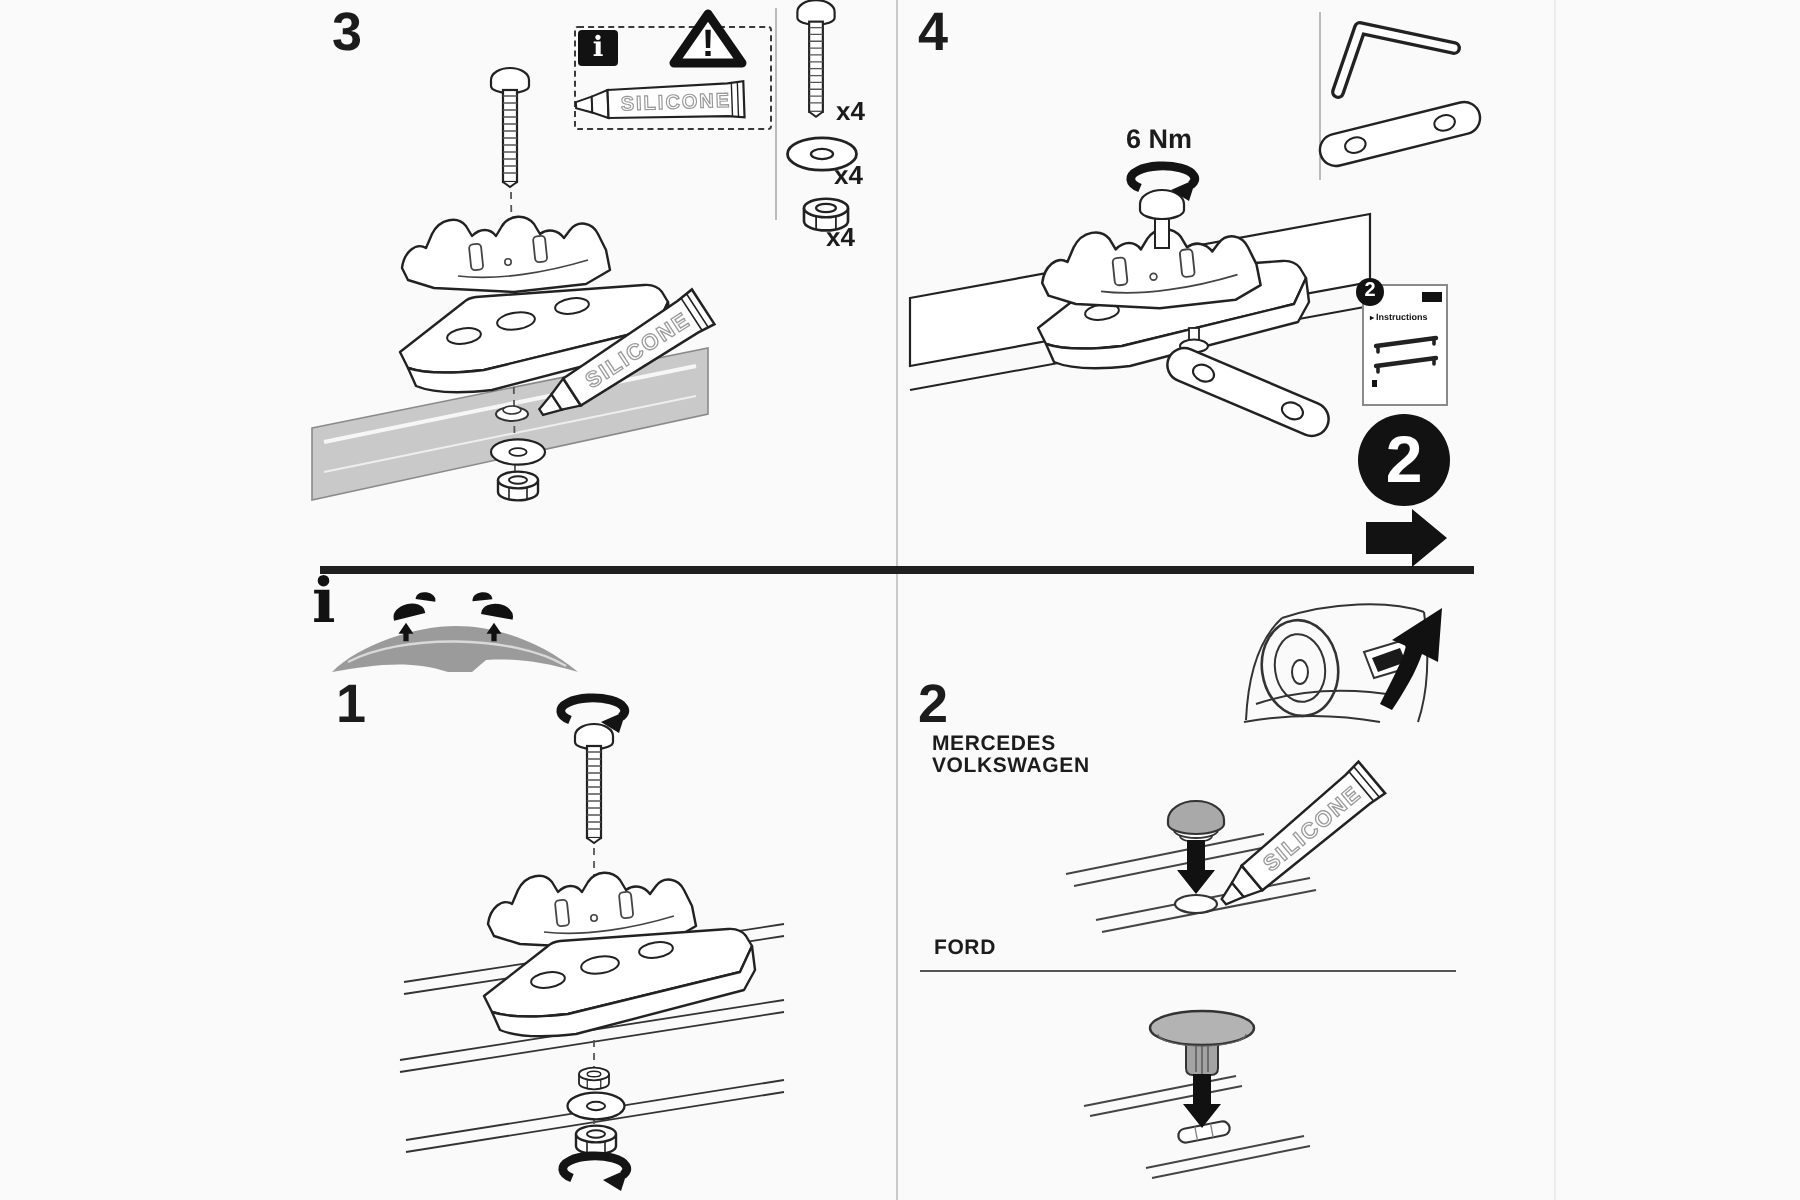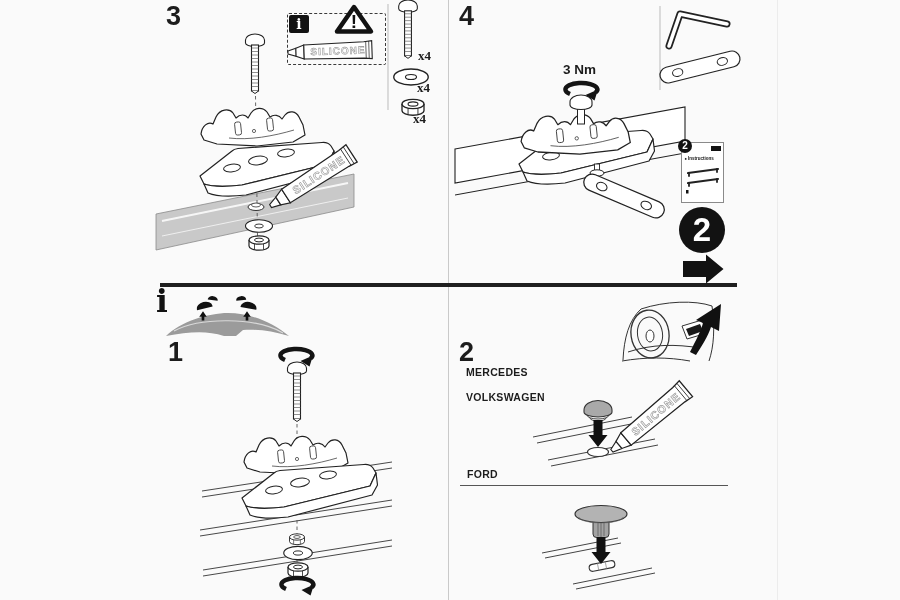--- a/index.html
+++ b/index.html
@@ -1,21 +1,21 @@
 <!DOCTYPE html>
 <html><head>
 <meta charset="utf-8">
 <style>
   html,body{margin:0;padding:0;}
   #page{position:relative;width:900px;height:600px;background:#fafafa;overflow:hidden;
         font-family:"Liberation Sans",sans-serif;}
   .txt{position:absolute;font-weight:bold;color:#1c1c1c;white-space:nowrap;
        font-family:"Liberation Sans",sans-serif;}
   .step-num{font-size:27px;letter-spacing:0;}
-  .qty{font-size:13px;font-family:Liberation Serif, serif;}
+  .qty{font-size:13px;}
   .brand{font-size:10.5px;letter-spacing:.3px;text-align:center;}
   svg{position:absolute;overflow:visible;}
   .divider{position:absolute;}
   .info-box{position:absolute;left:287px;top:13px;width:99px;height:52px;
             border:1.6px dashed #3a3a3a;border-radius:2px;box-sizing:border-box;background:transparent;}
   .i-badge{position:absolute;left:289px;top:15px;width:20px;height:18px;background:#121212;
            border-radius:2px;color:#fff;font-family:"DejaVu Serif",serif;font-weight:bold;
            font-size:14px;text-align:center;line-height:18px;}
   .i-free{position:absolute;left:156px;top:286px;color:#121212;font-family:"DejaVu Serif",serif;
           font-weight:bold;font-size:31px;line-height:1;}
@@ -284,24 +284,24 @@
   <div class="txt step-num" style="left:168px;top:337px;">1</div>
   <div class="txt step-num" style="left:459px;top:337px;">2</div>
 
   <div class="i-badge">i</div>
   <div class="i-free">i</div>
 
   <div class="txt qty" style="left:418px;top:48px;">x4</div>
   <div class="txt qty" style="left:417px;top:80px;">x4</div>
   <div class="txt qty" style="left:413px;top:111px;">x4</div>
 
-  <div class="txt" style="left:563px;top:62px;font-size:13.5px;">3 Nm</div>
+  <div class="txt" style="left:563px;top:62px;font-size:13.5px;">6 Nm</div>
 
   <div class="txt brand" style="left:466px;top:366px;">MERCEDES</div>
-  <div class="txt brand" style="left:466px;top:377px;margin-top:14px;">VOLKSWAGEN</div>
+  <div class="txt brand" style="left:466px;top:377px;">VOLKSWAGEN</div>
   <div class="txt brand" style="left:467px;top:468px;">FORD</div>
 
   <div class="card">
     <div class="card-badge">2</div>
     <div class="card-logo"></div>
     <div class="card-title"><span class="card-bullet">▸</span><span>Instructions</span></div>
     <svg width="38" height="30" style="left:3px;top:22px;">
       <g stroke="#222" stroke-width="2.2" stroke-linecap="round">
         <line x1="3" y1="8" x2="33" y2="4"></line>
         <line x1="3" y1="18" x2="33" y2="14"></line>

